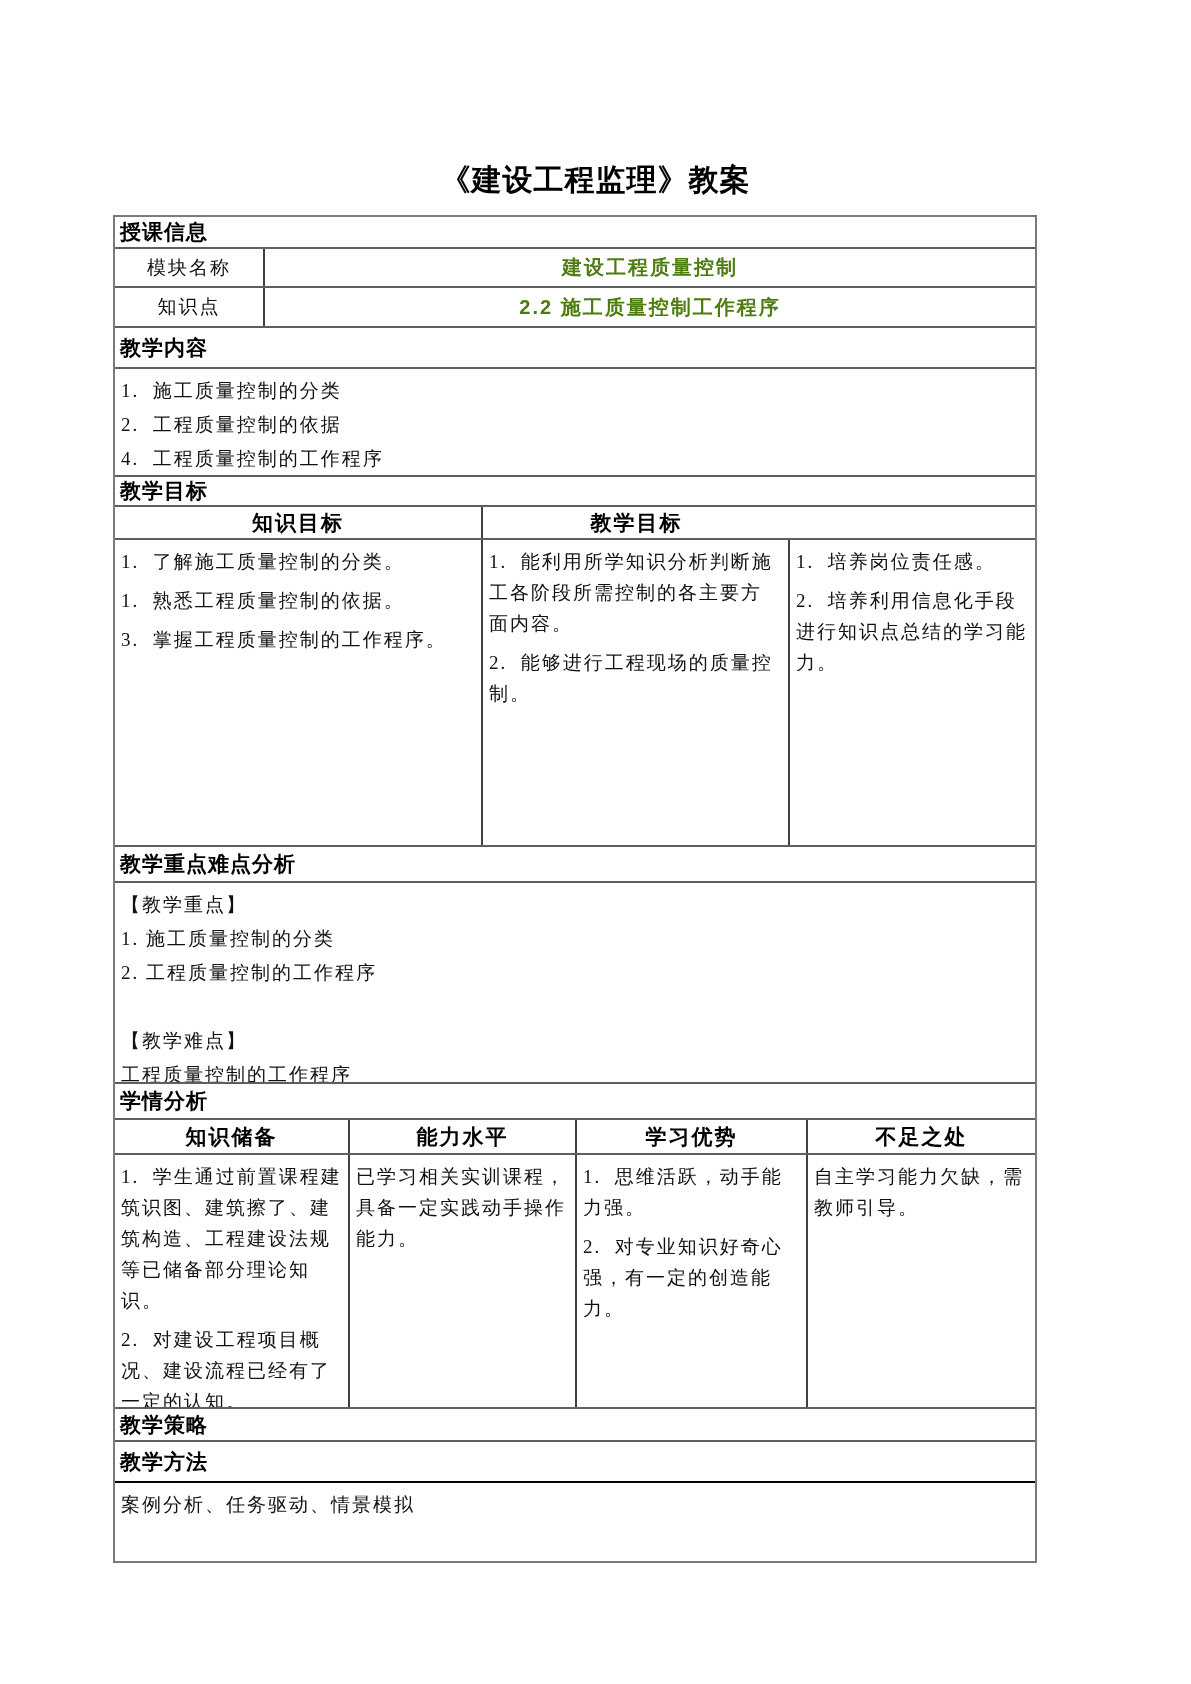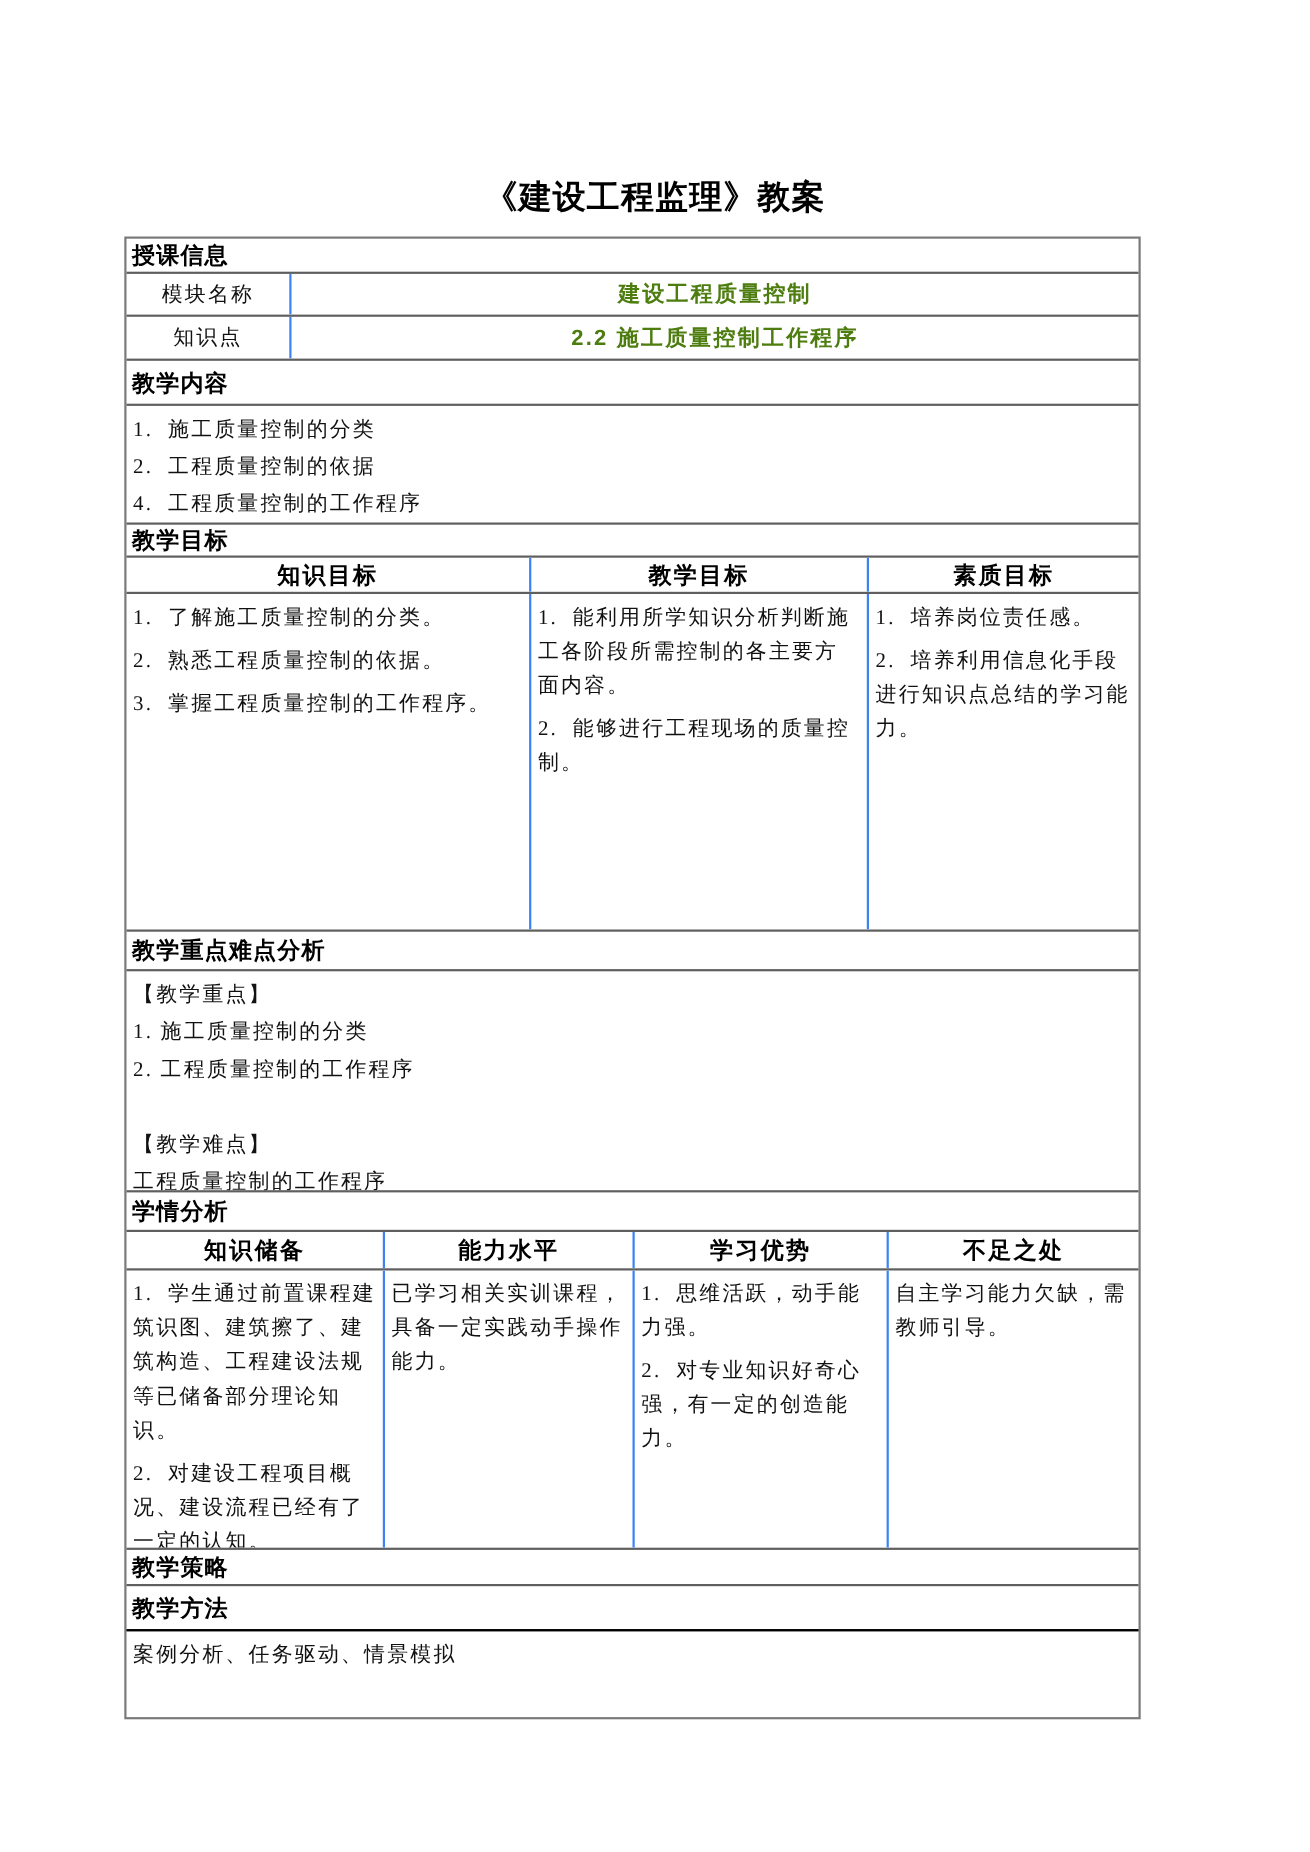--- a/index.html
+++ b/index.html
@@ -32,21 +32,21 @@
   }
   .row{
     display:flex;
     box-sizing:border-box;
     border-bottom:2px solid #5f5f5f;
     overflow:hidden;
   }
   .row:last-child{border-bottom:none;}
   .cell{
     box-sizing:border-box;
-    border-right:2px solid #3b82f6;
+    border-right:2px solid #404040;
     overflow:hidden;
     padding:2px 6px;
   }
   .cell:last-child{border-right:none;}
   .sec-hdr{
     display:flex;align-items:center;
     font-family:"Liberation Sans", sans-serif;
     font-weight:bold;
     font-size:21px;
     letter-spacing:1px;
@@ -131,27 +131,26 @@
         </div>
     </div>
 
     <div class="row h-r6">
       <div class="cell w-rest sec-hdr">教学目标</div>
     </div>
 
     <div class="row h-r7">
       <div class="cell w-g1 sub-hdr">知识目标</div>
       <div class="cell w-g2 sub-hdr">教学目标</div>
-      <div class="cell w-g3 sub-hdr">素质目标</div>
     </div>
 
     <div class="row h-r8 goals">
       <div class="cell w-g1 body-cell">
           <div class="para">1.  了解施工质量控制的分类。</div>
-          <div class="para">2.  熟悉工程质量控制的依据。</div>
+          <div class="para">1.  熟悉工程质量控制的依据。</div>
           <div class="para">3.  掌握工程质量控制的工作程序。</div>
         </div>
       <div class="cell w-g2 body-cell">
           <div class="para">1.  能利用所学知识分析判断施工各阶段所需控制的各主要方面内容。</div>
           <div class="para">2.  能够进行工程现场的质量控制。</div>
         </div>
       <div class="cell w-g3 body-cell">
           <div class="para">1.  培养岗位责任感。</div>
           <div class="para">2.  培养利用信息化手段进行知识点总结的学习能力。</div>
         </div>

